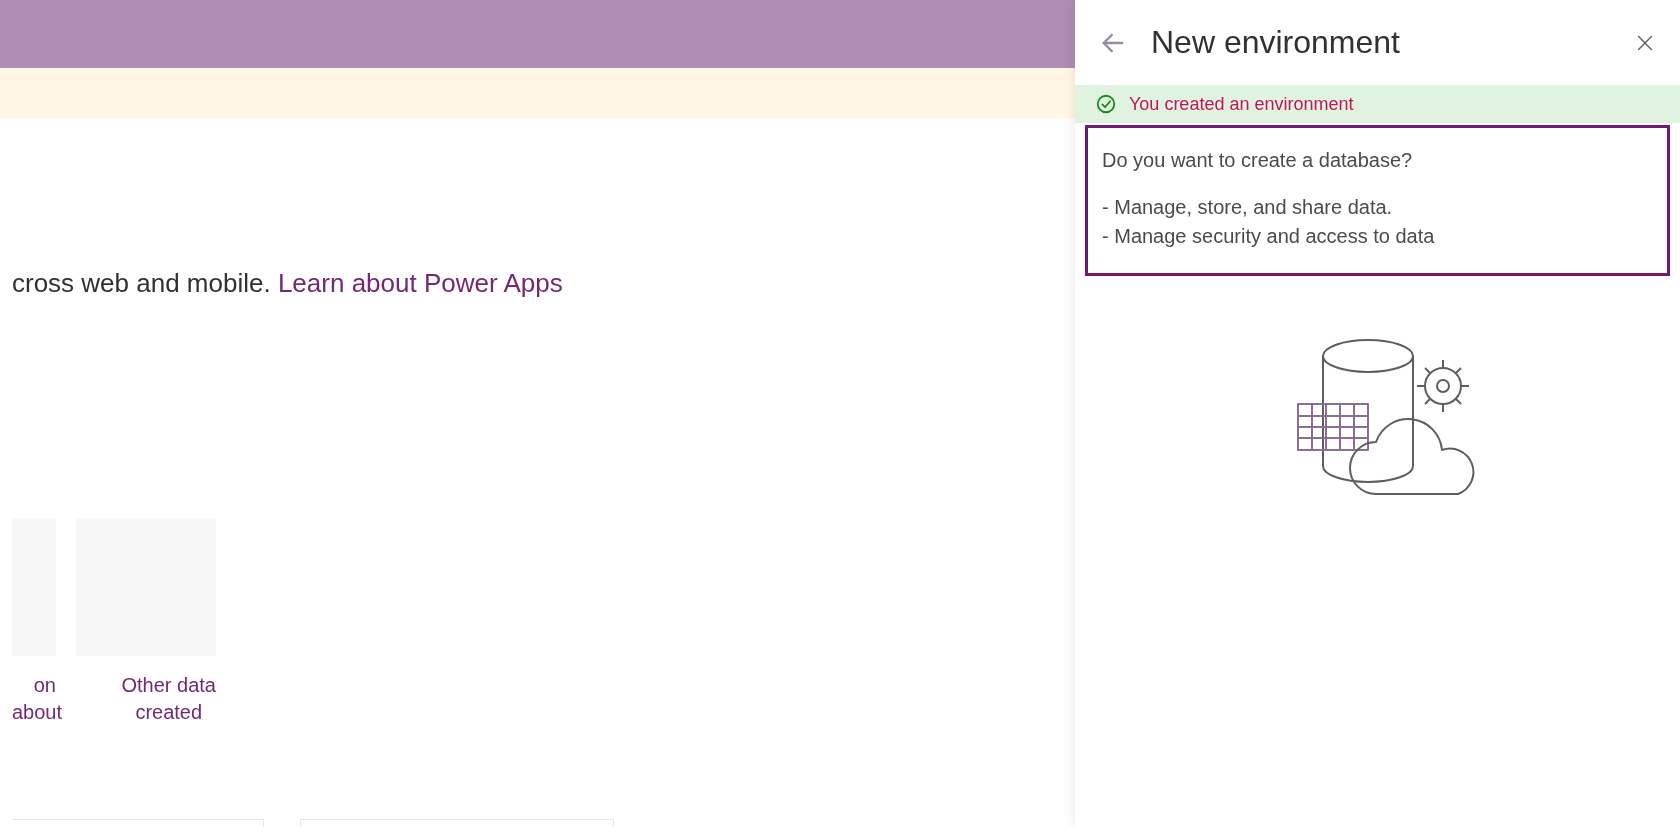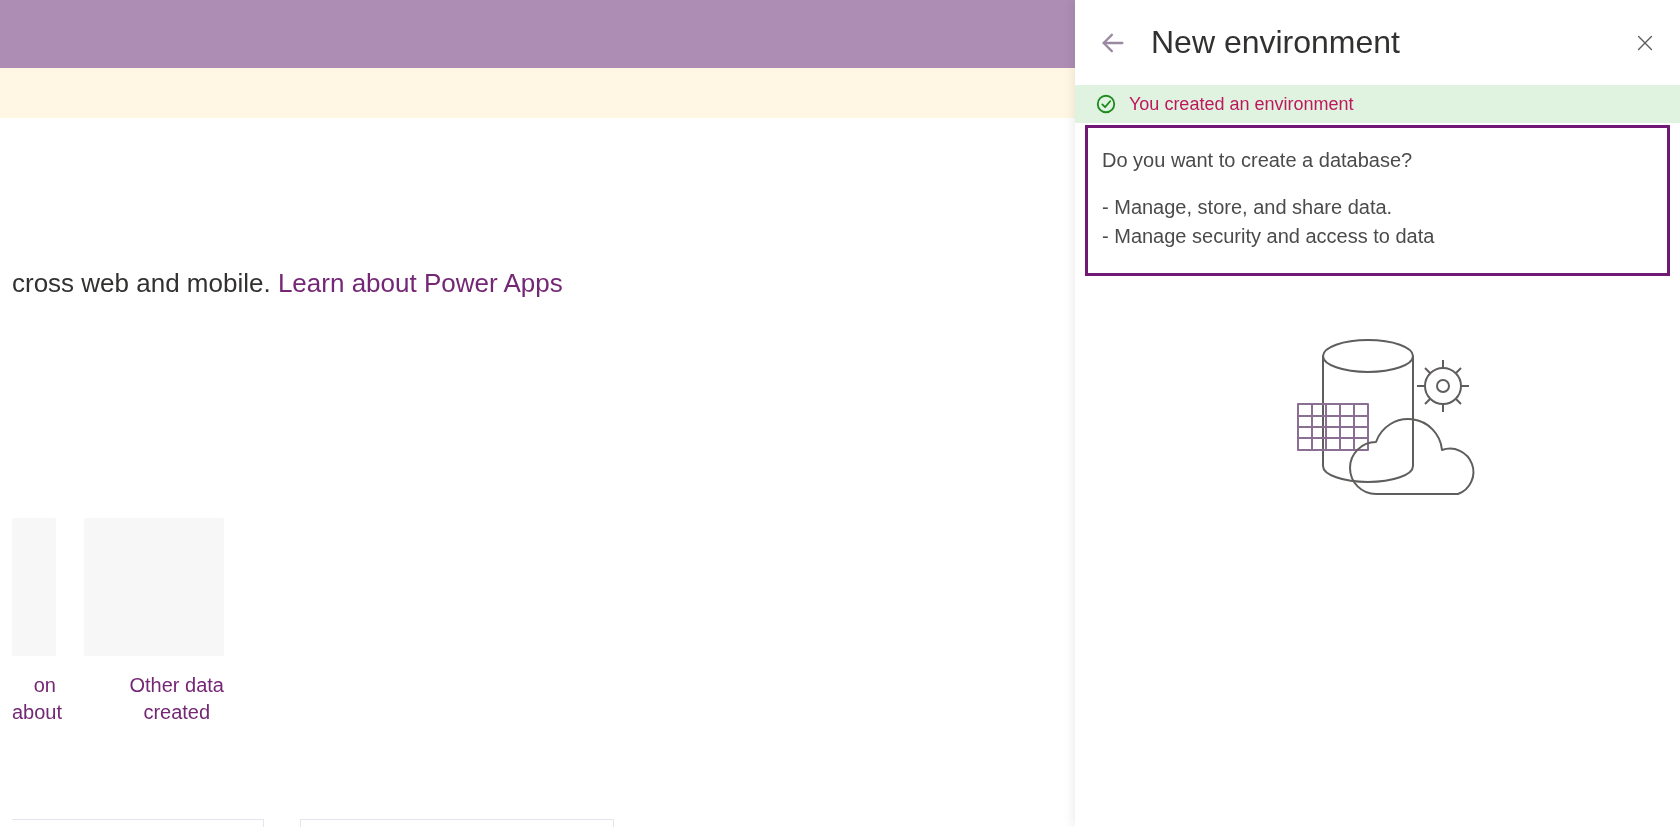--- a/index.html
+++ b/index.html
@@ -29,21 +29,21 @@
       margin-left: 12px;
     }
     .main .tagline {
       position: absolute; left: 0; top: 150px;
       font-size: 26px; font-weight: 400; color: #323130;
     }
     .main .tagline a { color: #742774; text-decoration: none; }
 
     
     .tiles {
-      position: absolute; left: 0; top: 400px; display: flex; gap: 28px;
+      position: absolute; left: 0; top: 400px; display: flex; gap: 20px;
       align-items: flex-start;
     }
     .tile { width: 140px; display: flex; flex-direction: column; align-items: flex-end; }
     .tile .thumb { width: 140px; height: 138px; background: #f7f7f7; border-radius: 2px; }
     .tile .caption { margin-top: 16px; font-size: 20px; color: #742774; text-align: center; line-height: 1.35; }
     .tile.partial-left { width: 44px; align-items: flex-end; }
     .tile.partial-left .thumb { width: 44px; }
     .tile.partial-left .caption { text-align: right; width: 44px; }
 
     

